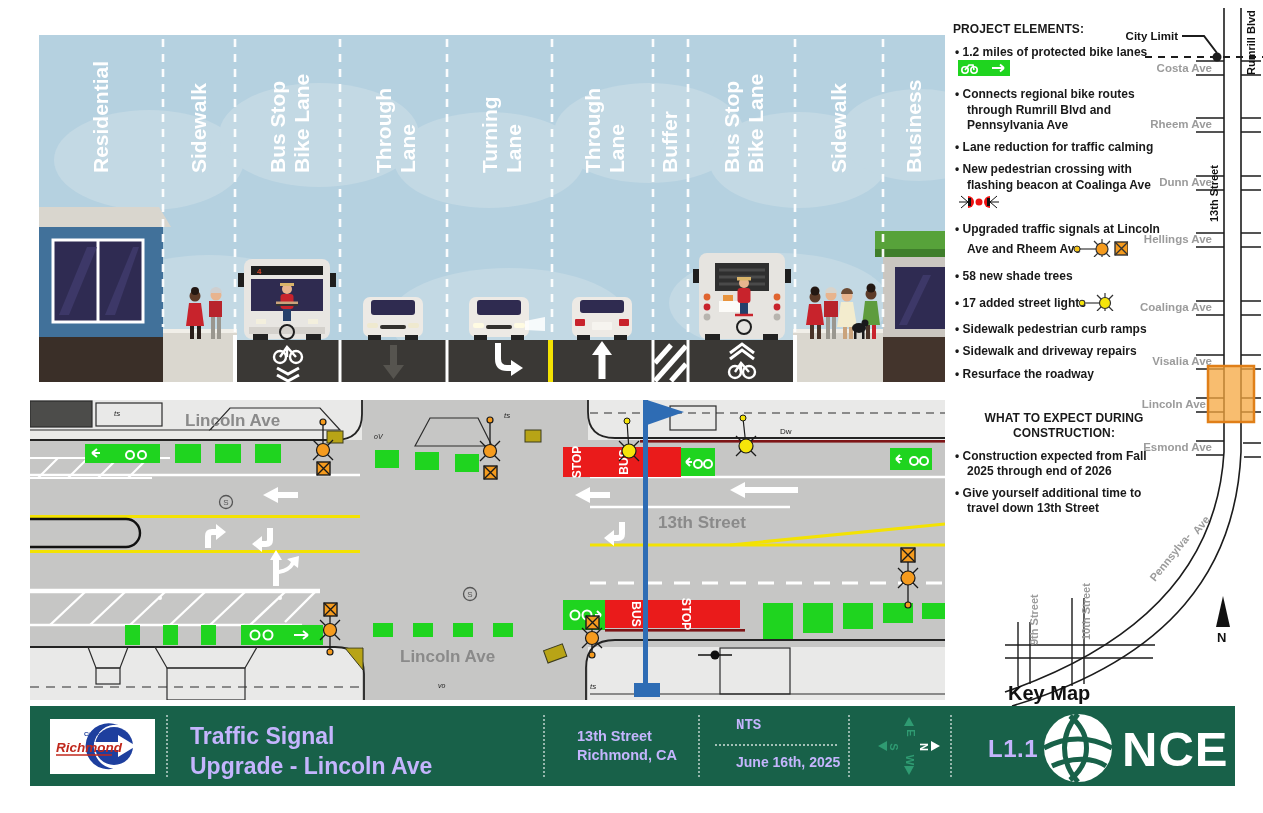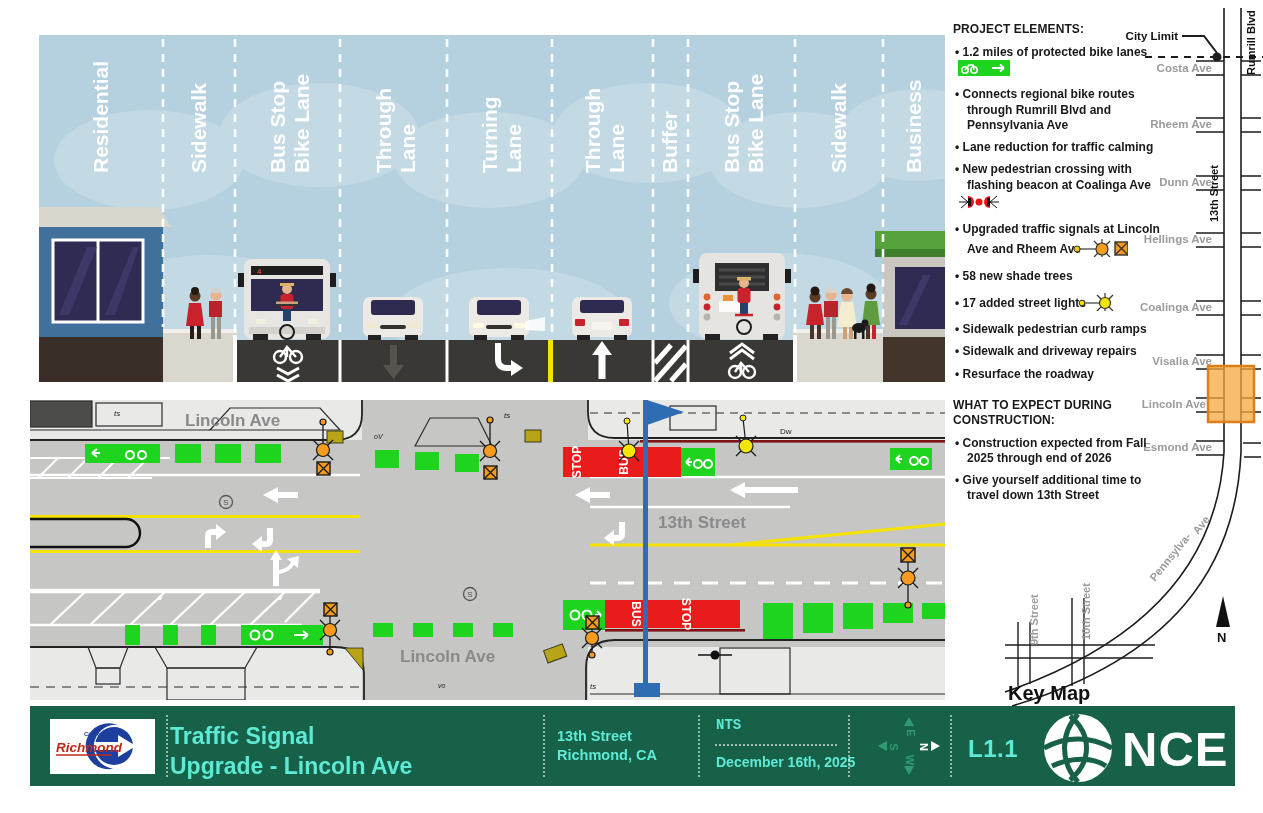--- a/index.html
+++ b/index.html
@@ -10,21 +10,21 @@
   #sidebar{left:953px;top:22px;width:222px;z-index:5;}
   .sb-title{font-size:12px;font-weight:bold;letter-spacing:.1px;margin:0 0 8px 0;line-height:1.25;}
   ul.sb-list{list-style:none;margin:0 0 14px 0;padding:0;}
   ul.sb-list li{font-size:12px;font-weight:bold;line-height:1.27;margin:0 0 7px 2px;
                 padding-left:12px;text-indent:-12px;}
   ul.sb-list li::before{content:"•  ";}
   .inline-icon{display:inline-block;vertical-align:-4px;margin-left:3px;}
   
   #titlebar{left:30px;top:706px;width:1205px;height:80px;background:#186149;z-index:6;}
   .tb-sep{position:absolute;top:9px;height:62px;width:0;border-left:2px dotted rgba(255,255,255,.55);}
-  .tb-text{position:absolute;color:#5eead4;font-weight:bold;white-space:nowrap;}
+  .tb-text{position:absolute;color:#c4b5fd;font-weight:bold;white-space:nowrap;margin-left:20px;}
   #tb-title{left:140px;top:15px;font-size:23px;line-height:30px;}
   #tb-loc{left:527px;top:21px;font-size:14.5px;line-height:19px;}
   #tb-nts{left:686px;top:11px;font-size:14px;font-family:Liberation Mono, monospace;}
   #tb-ntsline{position:absolute;left:685px;top:38px;width:122px;border-top:2px dotted rgba(255,255,255,.6);}
   #tb-date{left:686px;top:48px;font-size:14px;}
   #tb-sheet{left:938px;top:29px;font-size:24px;letter-spacing:.5px;}
 </style>
 </head>
 <body>
 
@@ -627,21 +627,21 @@
                 <line x1="20" y1="4" x2="36" y2="20"></line>
                 <line x1="20" y1="20" x2="36" y2="4"></line>
                 <line x1="28" y1="2" x2="28" y2="22"></line>
               </g>
               <circle cx="28" cy="12" r="5.5" fill="#f5e40a" stroke="#333" stroke-width="1.2"></circle>
             </svg></span></li>
       <li><span>Sidewalk pedestrian curb ramps</span></li>
       <li><span>Sidewalk and driveway repairs</span></li>
       <li><span>Resurface the roadway</span></li>
     </ul>
-    <p class="sb-title" style="margin-top:16px;">WHAT TO EXPECT DURING CONSTRUCTION:</p>
+    <p class="sb-title" style="margin-top:29px;text-align:center;">WHAT TO EXPECT DURING CONSTRUCTION:</p>
     <ul class="sb-list">
       <li><span>Construction expected from Fall 2025 through end of 2026</span></li>
       <li><span>Give yourself additional time to travel down 13th Street</span></li>
     </ul>
   </div>
 
   <div id="titlebar" class="abs">
 
     <svg class="abs" style="left:20px;top:13px;" width="105" height="55" viewBox="0 0 105 55">
       <rect x="0" y="0" width="105" height="55" fill="#fff"></rect>
@@ -658,21 +658,21 @@
       <div>Upgrade - Lincoln Ave</div>
     </div>
     <div class="tb-sep" style="left:513px;"></div>
     <div class="tb-text" id="tb-loc">
       <div>13th Street</div>
       <div>Richmond, CA</div>
     </div>
     <div class="tb-sep" style="left:668px;"></div>
     <div class="tb-text" id="tb-nts">NTS</div>
     <div id="tb-ntsline"></div>
-    <div class="tb-text" id="tb-date">December 16th, 2025</div>
+    <div class="tb-text" id="tb-date">June 16th, 2025</div>
     <div class="tb-sep" style="left:818px;"></div>
 
     <svg class="abs" style="left:842px;top:7px;" width="74" height="66" viewBox="0 0 74 66">
       <g fill="#2f9b72">
         <polygon points="37,4 32,13 42,13"></polygon>
         <polygon points="6,33 15,28 15,38"></polygon>
         <polygon points="37,62 32,53 42,53"></polygon>
       </g>
       <polygon points="68,33 59,28 59,38" fill="#fff"></polygon>
       <text x="37" y="22" transform="rotate(90 37 20)" text-anchor="middle" font-size="11" font-weight="bold" fill="#2f9b72">E</text>

